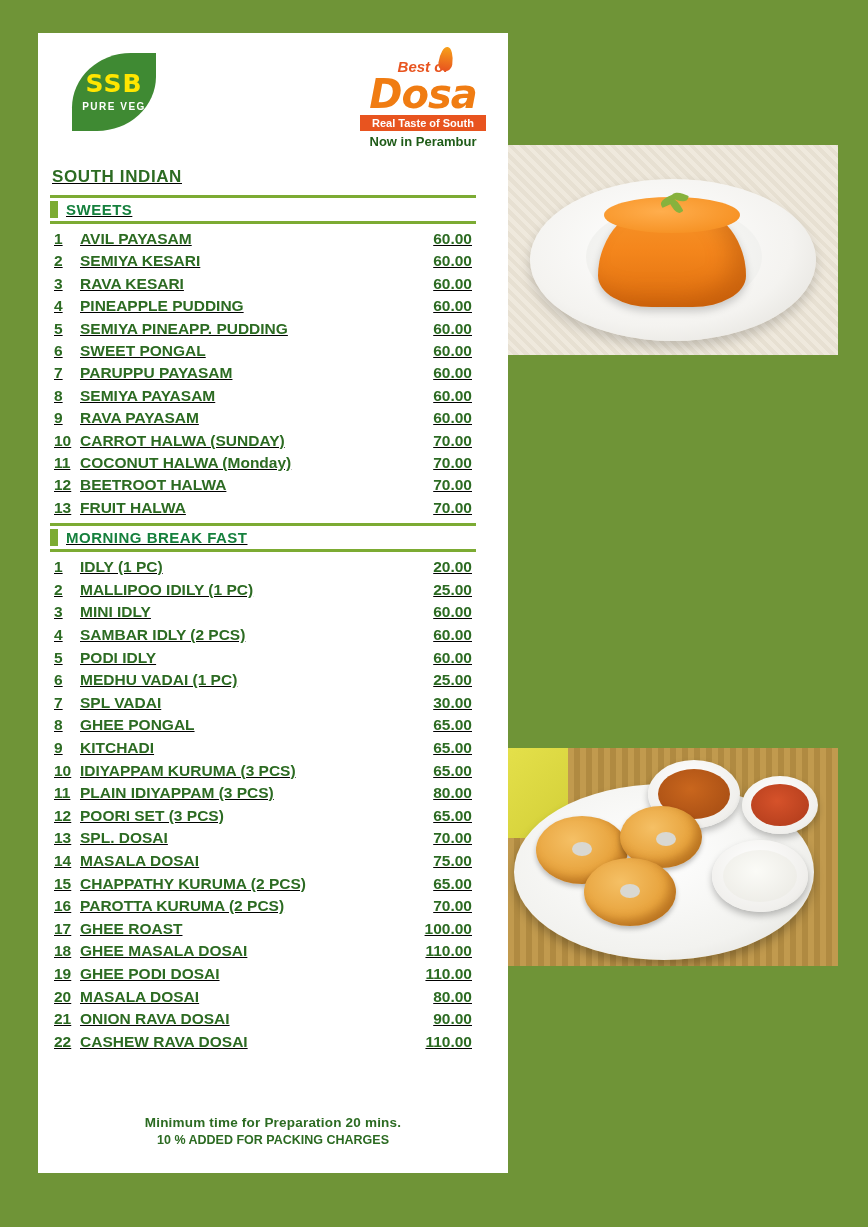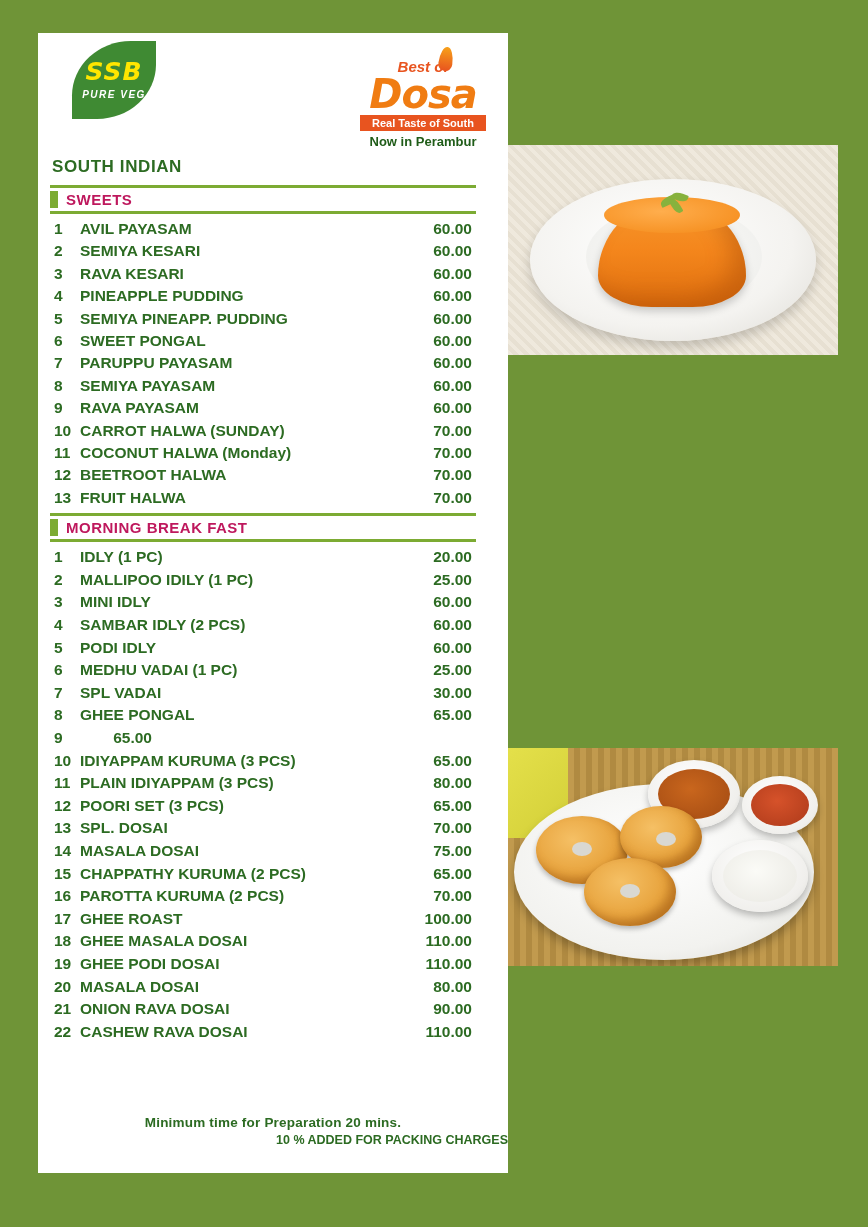--- a/index.html
+++ b/index.html
@@ -183,24 +183,23 @@
   .bowl-coconut .fill { left: 11px; top: 10px; width: 74px; height: 52px; background: radial-gradient(ellipse at 45% 40%, #fbfbf7, #e9e8e2); }
 
   
   .header {
     position: relative;
     height: 118px;
   }
   .logo-ssb {
     position: absolute;
     left: 34px;
-    top: 8px;
+    top: 20px;
     width: 88px;
     height: 80px;
-    font-style: italic;
   }
   .leaf-shape {
     position: absolute;
     left: 0; top: 0;
     width: 84px; height: 78px;
     background: #3f8a33;
     border-radius: 70% 0 70% 0 / 70% 0 70% 0;
   }
   .ssb-text {
     position: absolute;
@@ -271,22 +270,23 @@
     height: 24px;
     background: linear-gradient(180deg, #f7a11a, #e8541f);
     border-radius: 50% 50% 45% 45% / 70% 70% 30% 30%;
     transform: rotate(8deg);
   }
 
   
   .menu-body {
     position: absolute;
     left: 0;
-    top: 118px;
+    top: 128px;
     width: 450px;
+    text-decoration: underline;
   }
   .cuisine-title {
     color: #2c6b22;
     font-size: 17px;
     font-weight: bold;
     letter-spacing: 0.6px;
     padding: 6px 0 8px 14px;
   }
   .section-header {
     position: relative;
@@ -298,21 +298,21 @@
     position: absolute;
     left: 0;
     top: 3px;
     bottom: 3px;
     width: 8px;
     background: #7cab33;
   }
   .section-header span {
     display: block;
     padding: 3px 0 3px 16px;
-    color: #be185d;
+    color: #15803d;
     font-size: 15px;
     font-weight: bold;
     letter-spacing: 0.5px;
   }
   .items {
     margin: 4px 12px 0 12px;
   }
   .item {
     display: flex;
     align-items: baseline;
@@ -346,21 +346,20 @@
   }
   .footer .l1 {
     font-size: 13.5px;
     font-weight: bold;
     letter-spacing: 0.2px;
   }
   .footer .l2 {
     font-size: 12.5px;
     font-weight: bold;
     margin-top: 3px;
-    text-align: right;
   }
 </style>
 </head>
 <body>
 
 <div class="page">
   <div class="frame"></div>
   <div class="inner-green"></div>
 
   <div class="photo photo-top">
@@ -535,20 +534,21 @@
             <span class="name">SPL VADAI</span>
             <span class="price">30.00</span>
           </div>
         <div class="item">
             <span class="num">8</span>
             <span class="name">GHEE PONGAL</span>
             <span class="price">65.00</span>
           </div>
         <div class="item">
             <span class="num">9</span>
+            <span class="name">KITCHADI</span>
             <span class="price">65.00</span>
           </div>
         <div class="item">
             <span class="num">10</span>
             <span class="name">IDIYAPPAM KURUMA (3 PCS)</span>
             <span class="price">65.00</span>
           </div>
         <div class="item">
             <span class="num">11</span>
             <span class="name">PLAIN IDIYAPPAM (3 PCS)</span>

